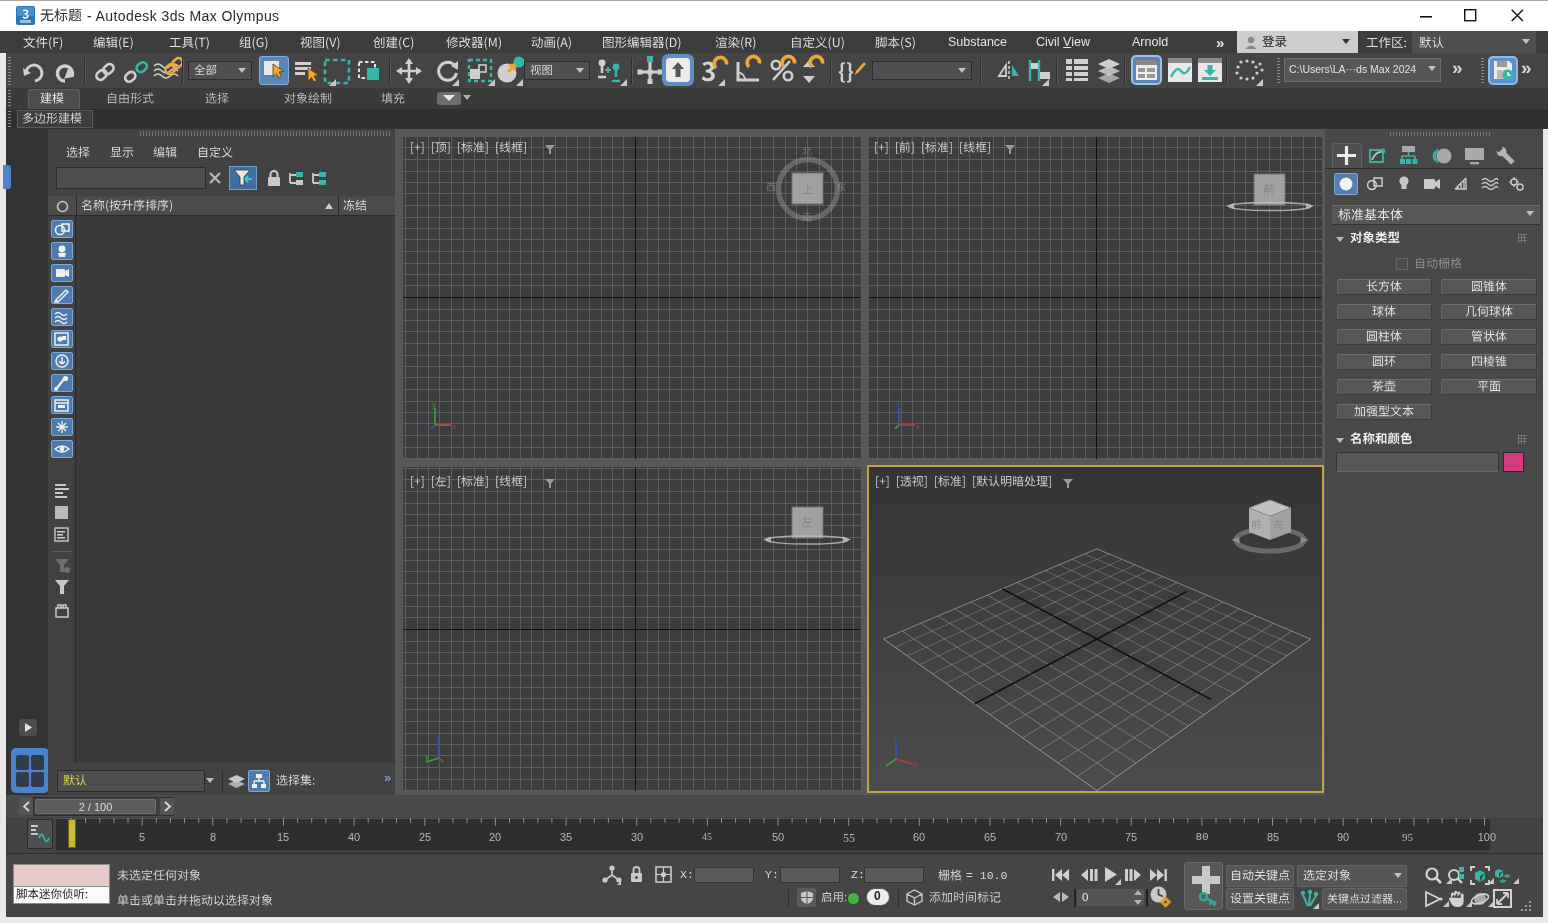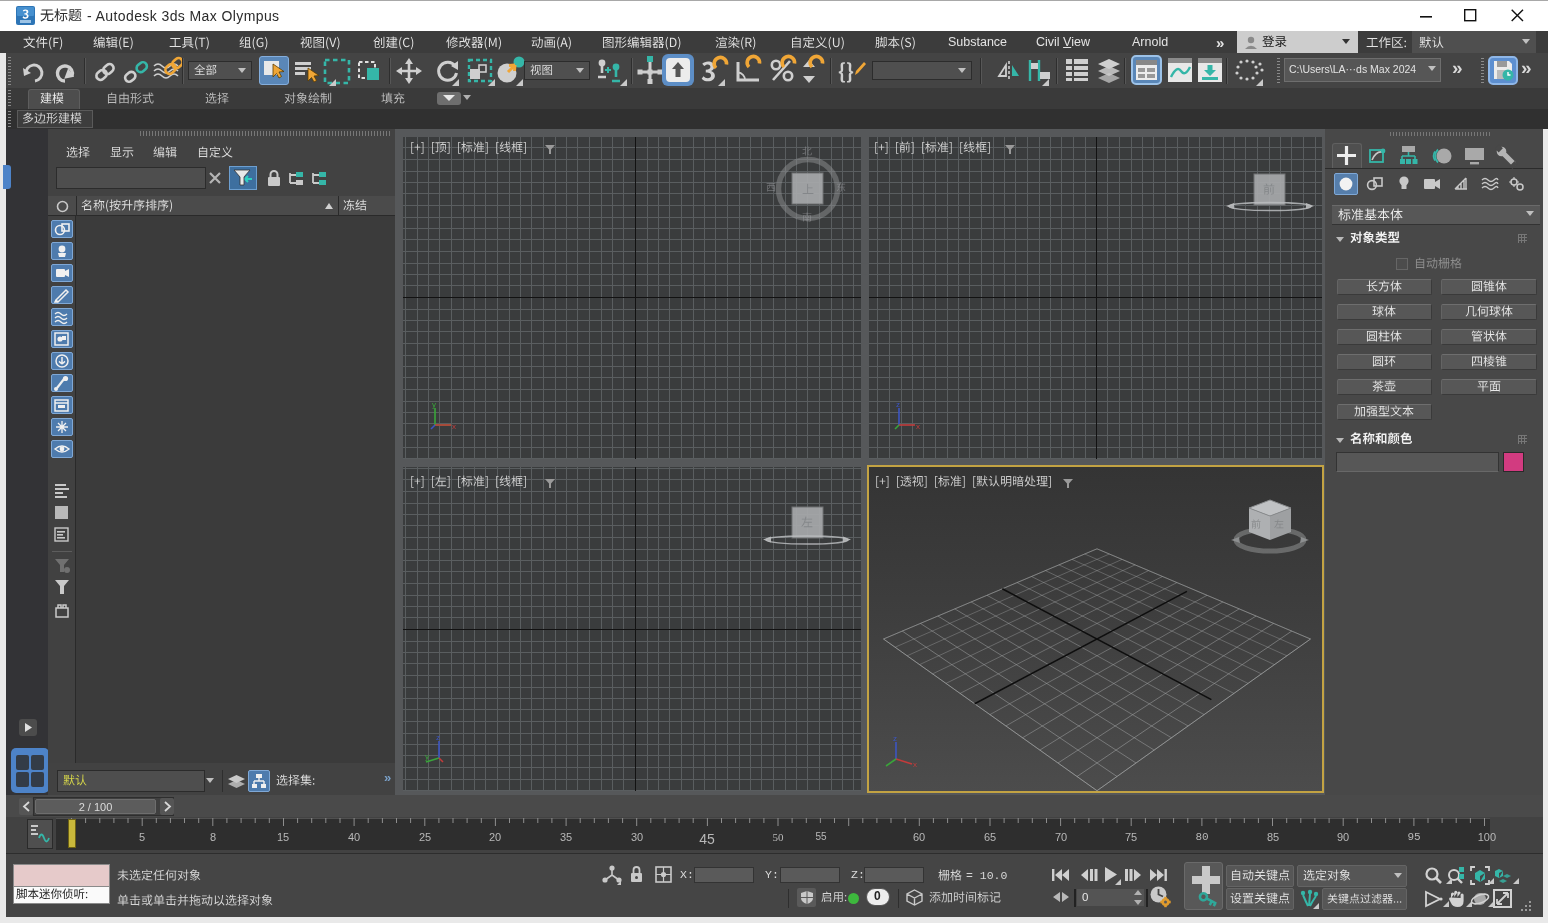--- a/index.html
+++ b/index.html
@@ -1771,31 +1771,31 @@
   </svg>
 <div style="position:absolute;left:60px;top:831px;width:24px;text-align:center;font-family:'Liberation Sans',sans-serif;font-size:11px;color:#b8b8b8">0</div>
 <div style="position:absolute;left:130px;top:831px;width:24px;text-align:center;font-family:'Liberation Sans',sans-serif;font-size:11px;color:#b8b8b8">5</div>
 <div style="position:absolute;left:201px;top:831px;width:24px;text-align:center;font-family:'Liberation Sans',sans-serif;font-size:11px;color:#b8b8b8">8</div>
 <div style="position:absolute;left:271px;top:831px;width:24px;text-align:center;font-family:'Liberation Sans',sans-serif;font-size:11px;color:#b8b8b8">15</div>
 <div style="position:absolute;left:342px;top:831px;width:24px;text-align:center;font-family:'Liberation Sans',sans-serif;font-size:11px;color:#b8b8b8">40</div>
 <div style="position:absolute;left:413px;top:831px;width:24px;text-align:center;font-family:'Liberation Sans',sans-serif;font-size:11px;color:#b8b8b8">25</div>
 <div style="position:absolute;left:483px;top:831px;width:24px;text-align:center;font-family:'Liberation Sans',sans-serif;font-size:11px;color:#b8b8b8">20</div>
 <div style="position:absolute;left:554px;top:831px;width:24px;text-align:center;font-family:'Liberation Sans',sans-serif;font-size:11px;color:#b8b8b8">35</div>
 <div style="position:absolute;left:625px;top:831px;width:24px;text-align:center;font-family:'Liberation Sans',sans-serif;font-size:11px;color:#b8b8b8">30</div>
-<div style="position:absolute;left:695px;top:831px;width:24px;text-align:center;font-family:Liberation Sans, sans-serif;font-size:14px;color:#b8b8b8">45</div>
-<div style="position:absolute;left:766px;top:831px;width:24px;text-align:center;font-family:Liberation Serif, serif;font-size:11px;color:#b8b8b8">50</div>
-<div style="position:absolute;left:809px;top:831px;width:24px;text-align:center;font-family:Liberation Sans, sans-serif;font-size:10px;color:#b8b8b8">55</div>
+<div style="position:absolute;left:695px;top:831px;width:24px;text-align:center;font-family:Liberation Serif, serif;font-size:10px;color:#b8b8b8">45</div>
+<div style="position:absolute;left:766px;top:831px;width:24px;text-align:center;font-family:Liberation Sans, sans-serif;font-size:11px;color:#b8b8b8">50</div>
+<div style="position:absolute;left:837px;top:831px;width:24px;text-align:center;font-family:Liberation Serif, serif;font-size:12px;color:#b8b8b8">55</div>
 <div style="position:absolute;left:907px;top:831px;width:24px;text-align:center;font-family:'Liberation Sans',sans-serif;font-size:11px;color:#b8b8b8">60</div>
 <div style="position:absolute;left:978px;top:831px;width:24px;text-align:center;font-family:'Liberation Sans',sans-serif;font-size:11px;color:#b8b8b8">65</div>
 <div style="position:absolute;left:1049px;top:831px;width:24px;text-align:center;font-family:'Liberation Sans',sans-serif;font-size:11px;color:#b8b8b8">70</div>
 <div style="position:absolute;left:1119px;top:831px;width:24px;text-align:center;font-family:'Liberation Sans',sans-serif;font-size:11px;color:#b8b8b8">75</div>
 <div style="position:absolute;left:1190px;top:831px;width:24px;text-align:center;font-family:Liberation Mono, monospace;font-size:11px;color:#b8b8b8">80</div>
 <div style="position:absolute;left:1261px;top:831px;width:24px;text-align:center;font-family:'Liberation Sans',sans-serif;font-size:11px;color:#b8b8b8">85</div>
 <div style="position:absolute;left:1331px;top:831px;width:24px;text-align:center;font-family:'Liberation Sans',sans-serif;font-size:11px;color:#b8b8b8">90</div>
-<div style="position:absolute;left:1402px;top:831px;width:24px;text-align:center;font-family:Liberation Mono, monospace;font-size:11px;color:#b8b8b8">95</div>
+<div style="position:absolute;left:1402px;top:831px;width:24px;font-family:Liberation Serif, serif;font-size:11px;color:#b8b8b8">95</div>
 <div style="position:absolute;left:1472px;top:831px;width:24px;text-align:right;font-family:'Liberation Sans',sans-serif;font-size:11px;color:#b8b8b8">100</div>
 <div style="position:absolute;left:68px;top:819px;width:8px;height:29px;background:#c9b83b;border:1px solid #6e6214"></div>
 <div style="position:absolute;left:13px;top:864px;width:97px;height:22px;background:#e6caca;border:1px solid #8a8a8a;border-bottom:none"></div>
 <div style="position:absolute;left:13px;top:886px;width:97px;height:18px;background:#fafafa;border:1px solid #8a8a8a"></div>
 <div style="position:absolute;left:16px;top:888px">
     <svg width="72" height="14" style="display:block;overflow:visible">
       <g fill="#222">
         <use href="#r811A" transform="translate(0.0 10.1) scale(0.0115 -0.0115)"></use>
         <use href="#r672C" transform="translate(11.5 10.1) scale(0.0115 -0.0115)"></use>
         <use href="#r8FF7" transform="translate(23.0 10.1) scale(0.0115 -0.0115)"></use>

